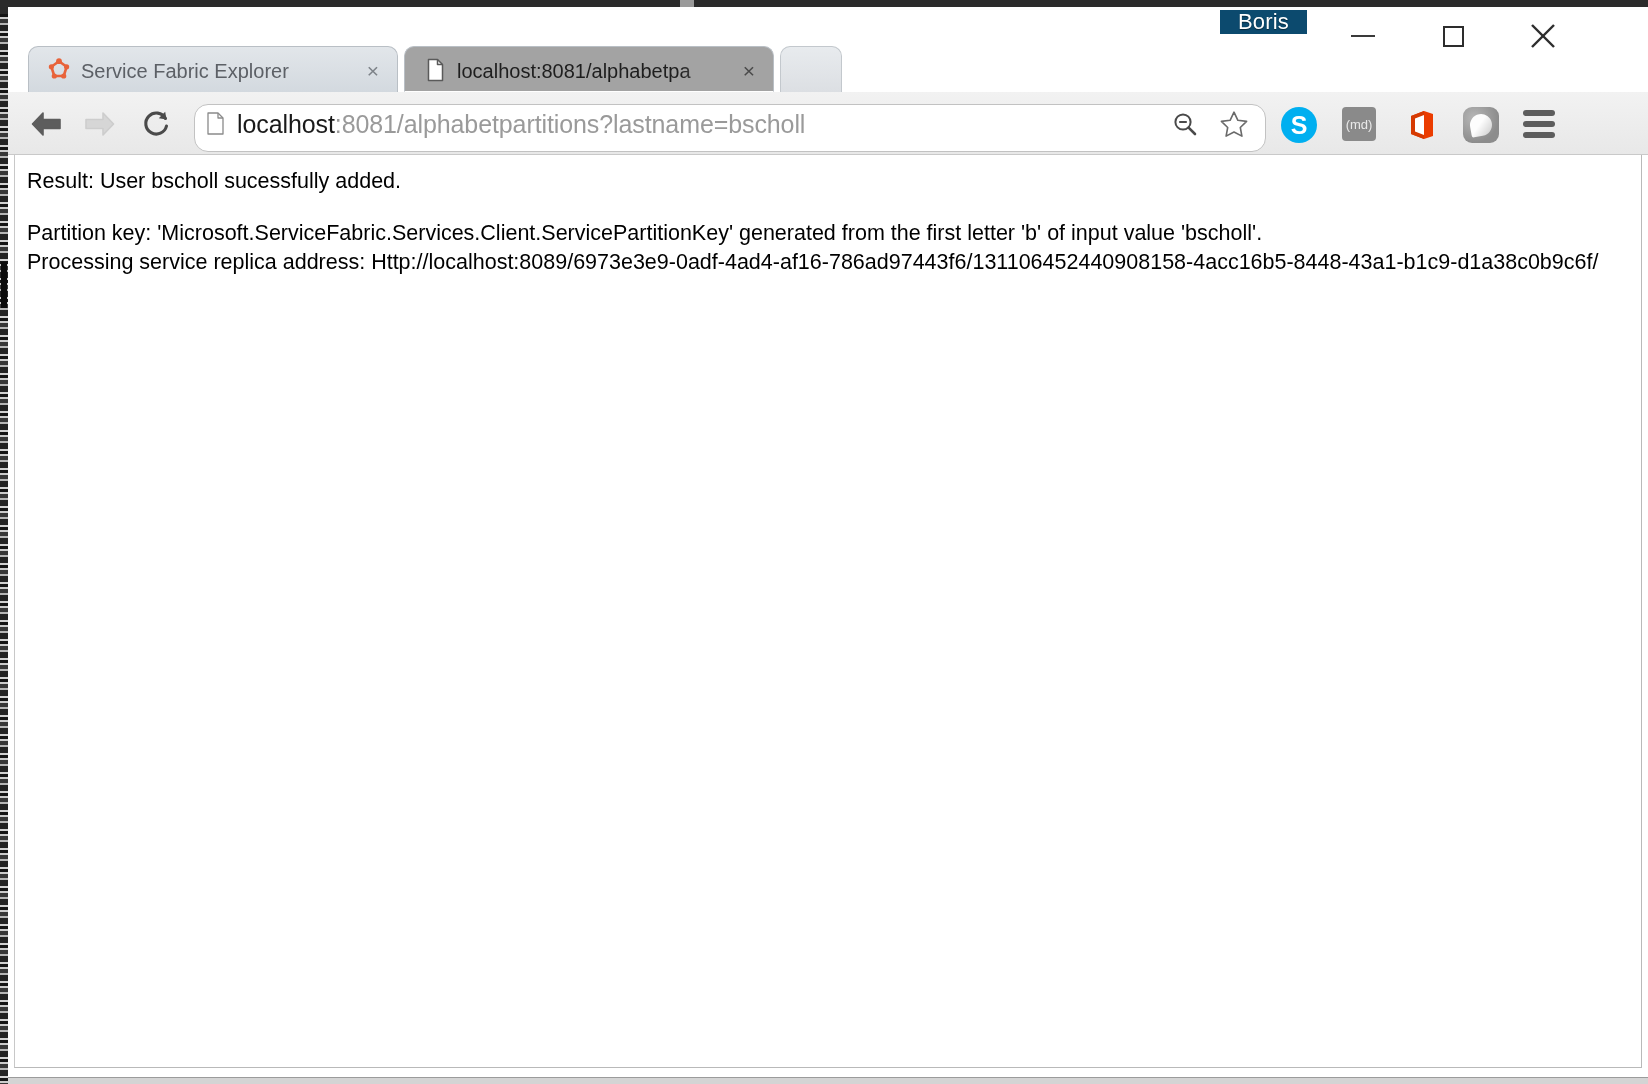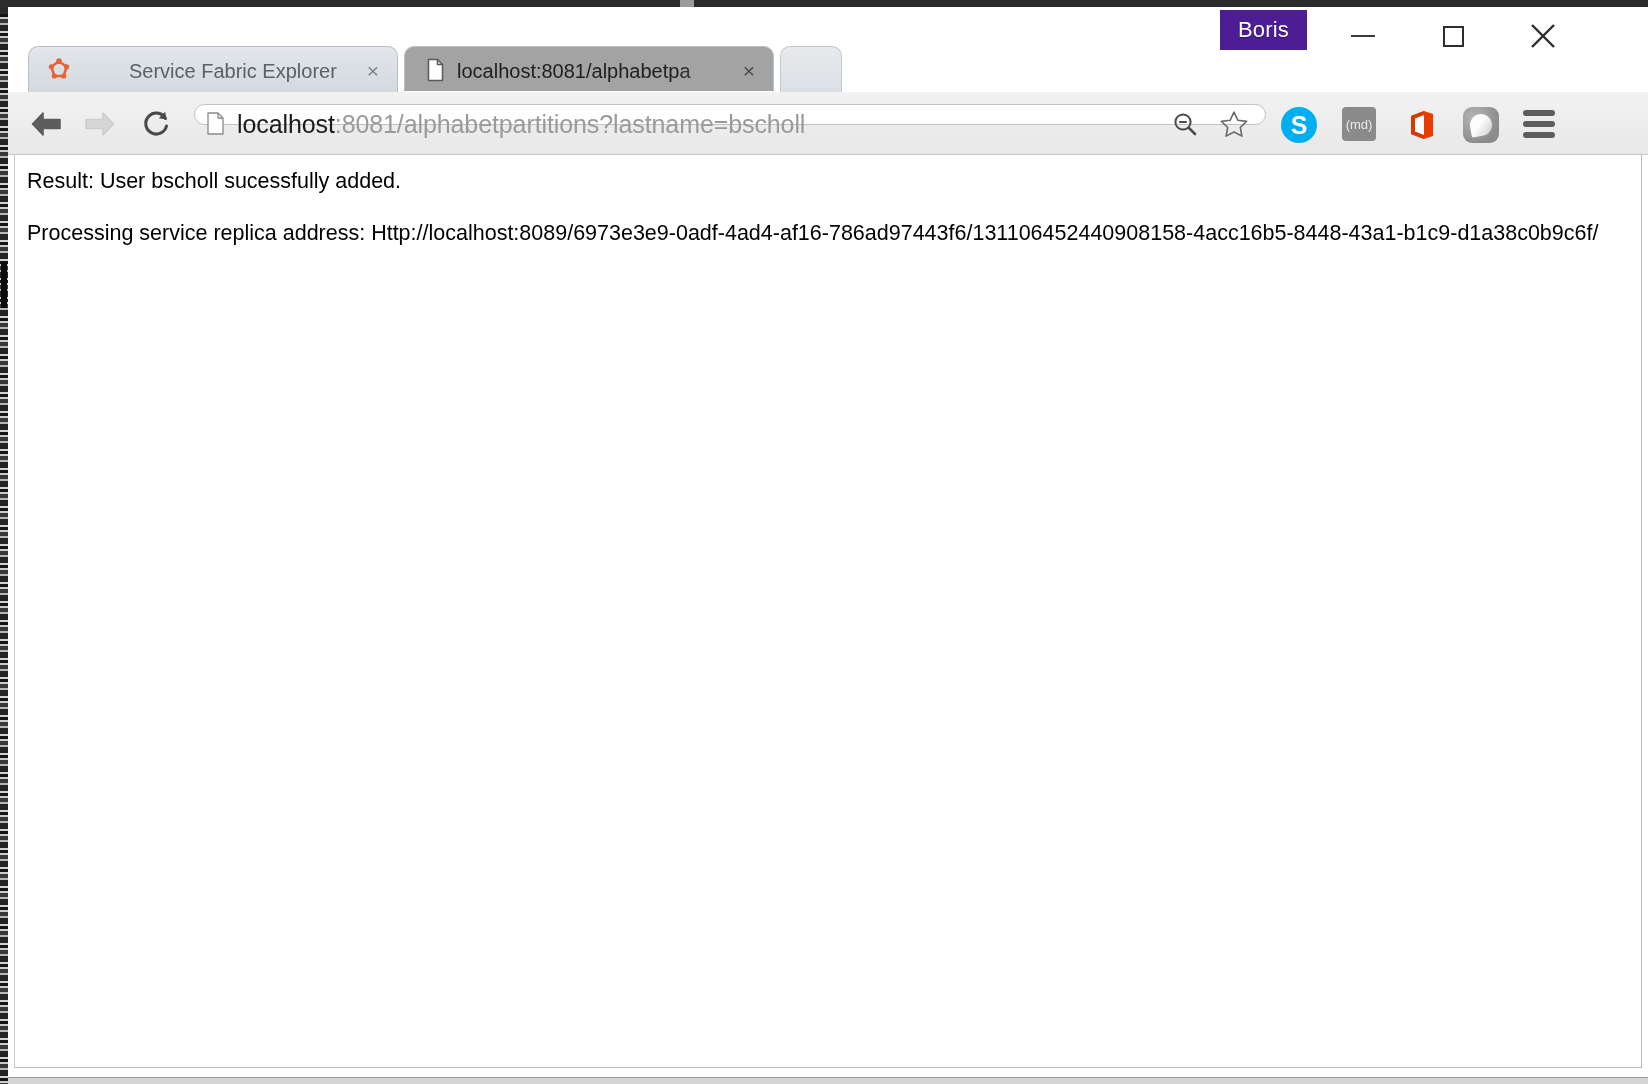--- a/index.html
+++ b/index.html
@@ -75,22 +75,22 @@
     position: absolute;
     left: 0; top: 0;
     width: 1640px; height: 85px;
     background: #ffffff;
   }
 
   
   .user-badge {
     position: absolute;
     left: 1212px; top: 3px;
-    width: 87px; height: 40px;
-    background: #4c1d95;
+    width: 87px; height: 24px;
+    background: #0c4a6e;
     display: flex;
     align-items: center;
     justify-content: center;
   }
   .user-badge span {
     color: #ffffff;
     font-size: 22px;
     font-family: "Liberation Sans", sans-serif;
     text-shadow: 0 1px 1px rgba(0,0,0,.45);
     letter-spacing: .2px;
@@ -165,21 +165,20 @@
     left: 52px; top: 12px;
     width: 272px;
     font-size: 20px;
     line-height: 24px;
     white-space: nowrap;
     overflow: hidden;
   }
   .tab-inactive .tab-title {
     color: #5c6066;
     font-weight: 400;
-    margin-left: 48px;
   }
   .tab-active .tab-title {
     color: #1e1e1e;
     -webkit-mask-image: linear-gradient(to right, #000 0%, #000 82%, transparent 100%);
     mask-image: linear-gradient(to right, #000 0%, #000 82%, transparent 100%);
   }
   .tab-close {
     position: absolute;
     right: 12px; top: 11px;
     width: 24px; height: 24px;
@@ -206,21 +205,21 @@
     display: flex; align-items: center; justify-content: center;
   }
   .nav-back { left: 16px; }
   .nav-fwd  { left: 70px; }
   .nav-reload { left: 126px; }
 
   
   .omnibox {
     position: absolute;
     left: 186px; top: 12px;
-    width: 1072px; height: 21px;
+    width: 1072px; height: 48px;
     background: #ffffff;
     border: 1px solid #c2c2c2;
     border-radius: 14px;
     box-sizing: border-box;
   }
   .omnibox-page-icon {
     position: absolute;
     left: 12px; top: 7px;
     width: 17px; height: 23px;
   }
@@ -471,20 +470,21 @@
         <span class="menu-bar"></span>
         <span class="menu-bar"></span>
         <span class="menu-bar"></span>
       </div>
     </div>
 
     <div class="viewport">
       <div class="page-body">
         <p>Result: User bscholl sucessfully added.</p>
         <div class="spacer"></div>
+        <p>Partition key: 'Microsoft.ServiceFabric.Services.Client.ServicePartitionKey' generated from the first letter 'b' of input value 'bscholl'.</p>
         <p>Processing service replica address: Http://localhost:8089/6973e3e9-0adf-4ad4-af16-786ad97443f6/131106452440908158-4acc16b5-8448-43a1-b1c9-d1a38c0b9c6f/</p>
       </div>
     </div>
 
   </div>
 
   <div class="bottom-frame"></div>
 </div>
 
 </body></html>

